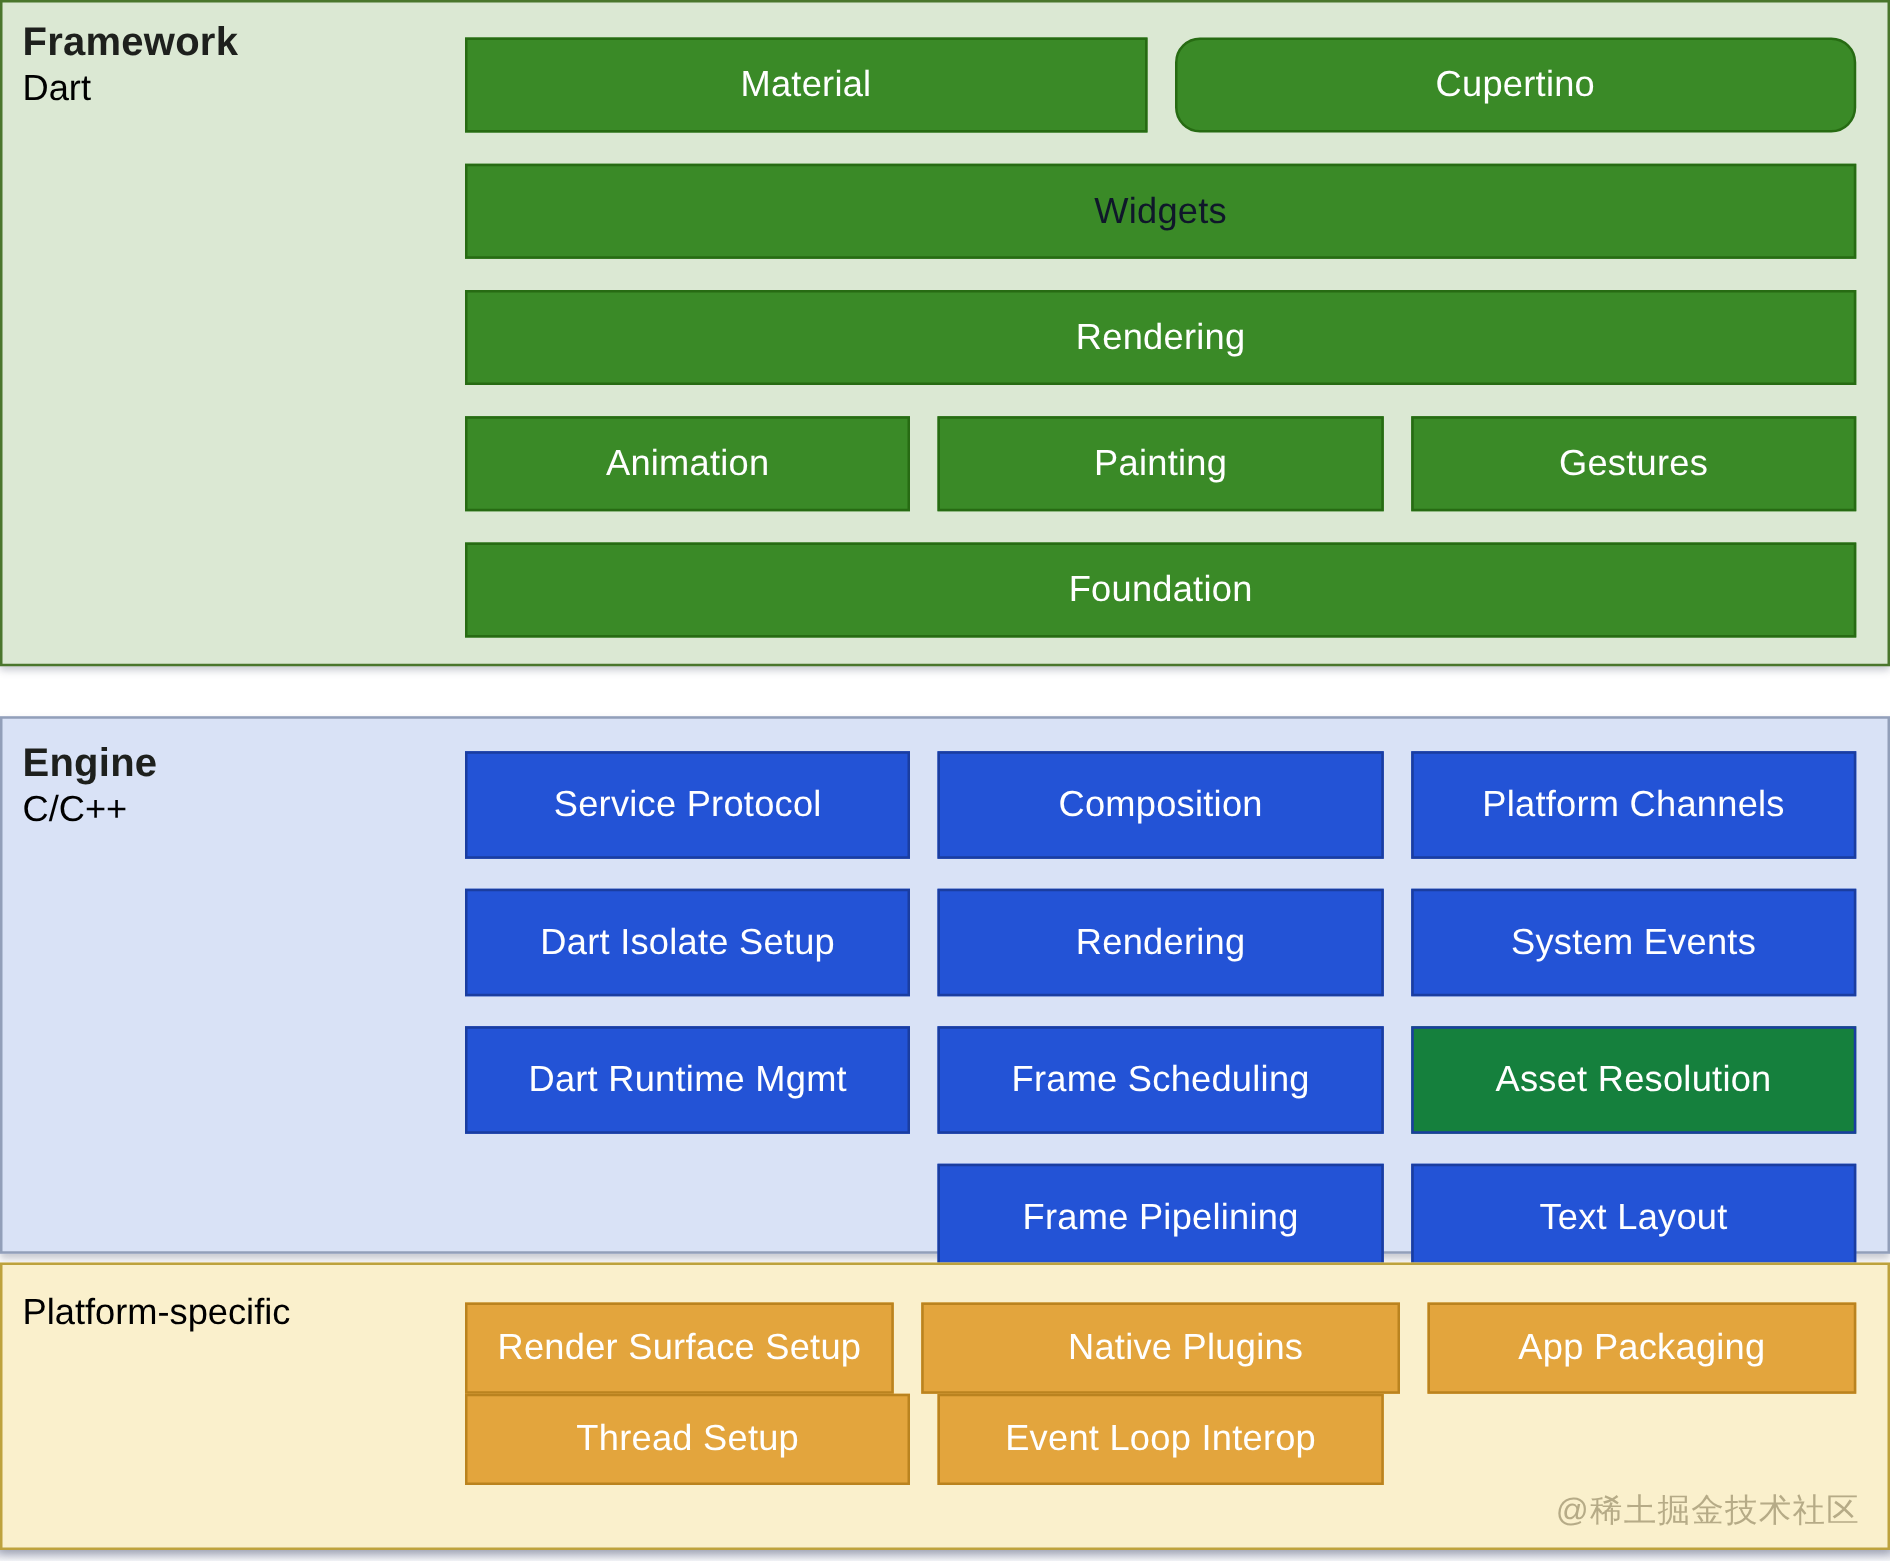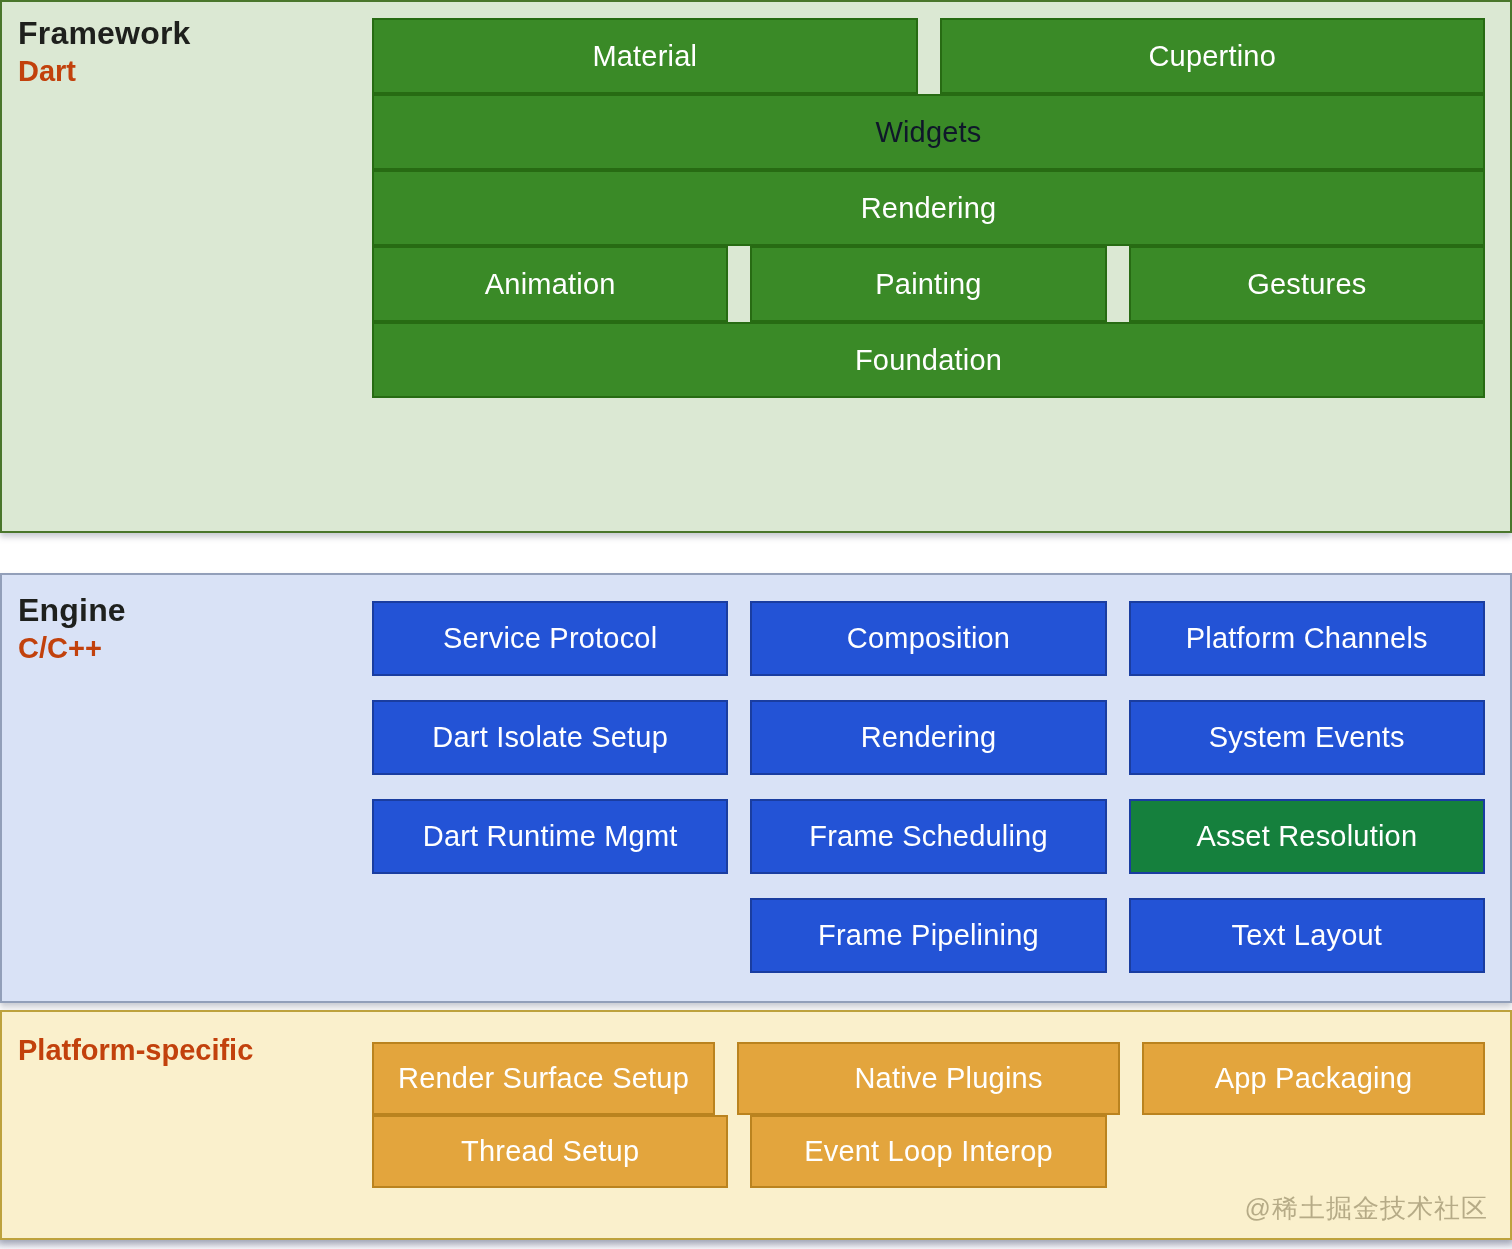--- a/index.html
+++ b/index.html
@@ -32,22 +32,22 @@
     font-size: 32px;
     line-height: 1.1;
     font-weight: 700;
     color: #1e201d;
     letter-spacing: 0.2px;
   }
   .section-subtitle {
     margin: 4px 0 0 0;
     font-size: 29px;
     line-height: 1.15;
-    font-weight: 700;
-    color: #c2410c;
+    font-weight: 400;
+    color: #000000;
   }
   .boxes {
     position: absolute;
     left: 370px;
     width: 1113px;
     display: flex;
     flex-direction: column;
   }
   .row {
     display: flex;
@@ -65,27 +65,27 @@
     letter-spacing: 0.2px;
     white-space: nowrap;
   }
   .box.empty {
     background: transparent !important;
     border-color: transparent !important;
   }
   
   .section-framework { top: 0; height: 533px; }
   .section-framework .titleblock { top: 14px; }
-  .section-framework .boxes { top: 16px; }
+  .section-framework .boxes { top: 28px; gap: 25px; }
   .section-framework .row { height: 76px; }
 
   .section-engine { top: 557px; height: 430px; }
   .section-engine .titleblock { top: 18px; }
   .section-engine .boxes { top: 26px; gap: 24px; }
-  .section-engine .row { height: 75px; }
+  .section-engine .row { height: 86px; }
 
   .section-embedder { top: 1010px; height: 230px; }
   .section-embedder .titleblock { top: 18px; }
   .section-embedder .boxes { top: 30px; }
   .section-embedder .row { height: 73px; }
 
   .watermark {
     position: absolute;
     right: 22px;
     bottom: 12px;
@@ -111,21 +111,21 @@
 <section class="section section-framework" style="background: rgb(219, 232, 211); border-color: rgb(74, 118, 44);">
       <div class="titleblock">
         <h2 class="section-title">Framework</h2>
         <p class="section-subtitle">Dart</p>
       </div>
       <div class="boxes">
         <div class="row">
           <div class="box" style="background: rgb(58, 138, 39); border-color: rgb(39, 107, 19); color: rgb(255, 255, 255);">
             <span>Material</span>
           </div>
-          <div class="box" style="background: rgb(58, 138, 39); border-color: rgb(39, 107, 19); color: rgb(255, 255, 255);">
+          <div class="box" style="background: rgb(58, 138, 39); border-color: rgb(39, 107, 19); color: rgb(255, 255, 255); border-radius: 20px;">
             <span>Cupertino</span>
           </div>
         </div>
         <div class="row">
           <div class="box" style="background: rgb(58, 138, 39); border-color: rgb(39, 107, 19); color: #0f172a;">
             <span>Widgets</span>
           </div>
         </div>
         <div class="row">
           <div class="box" style="background: rgb(58, 138, 39); border-color: rgb(39, 107, 19); color: rgb(255, 255, 255);">

